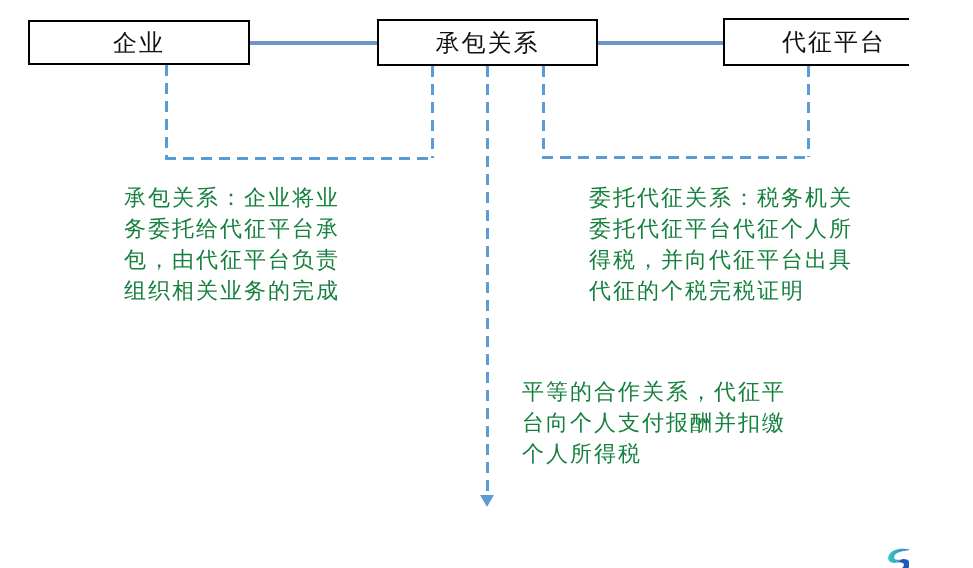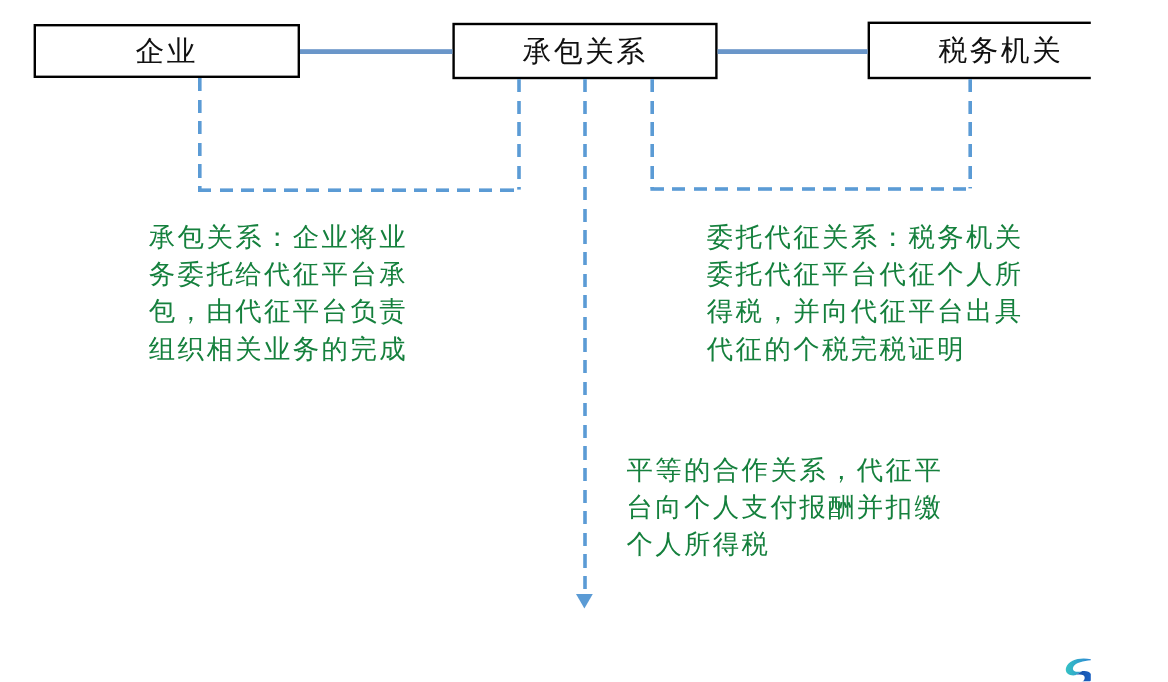--- a/index.html
+++ b/index.html
@@ -99,21 +99,21 @@
 
 <div class="canvas">
 
   <div class="box" id="box-enterprise">
     <span>企业</span>
   </div>
   <div class="box" id="box-platform">
     <span>承包关系</span>
   </div>
   <div class="box" id="box-tax">
-    <span>税务机关</span>
+    <span>代征平台</span>
   </div>
 
   <div class="solid-line" id="line-ent-plat"></div>
   <div class="solid-line" id="line-plat-tax"></div>
 
   <div class="vdash" id="dash-ent-v"></div>
   <div class="hdash" id="dash-left-h"></div>
   <div class="vdash" id="dash-plat-l"></div>
 
   <div class="vdash" id="dash-plat-r"></div>

